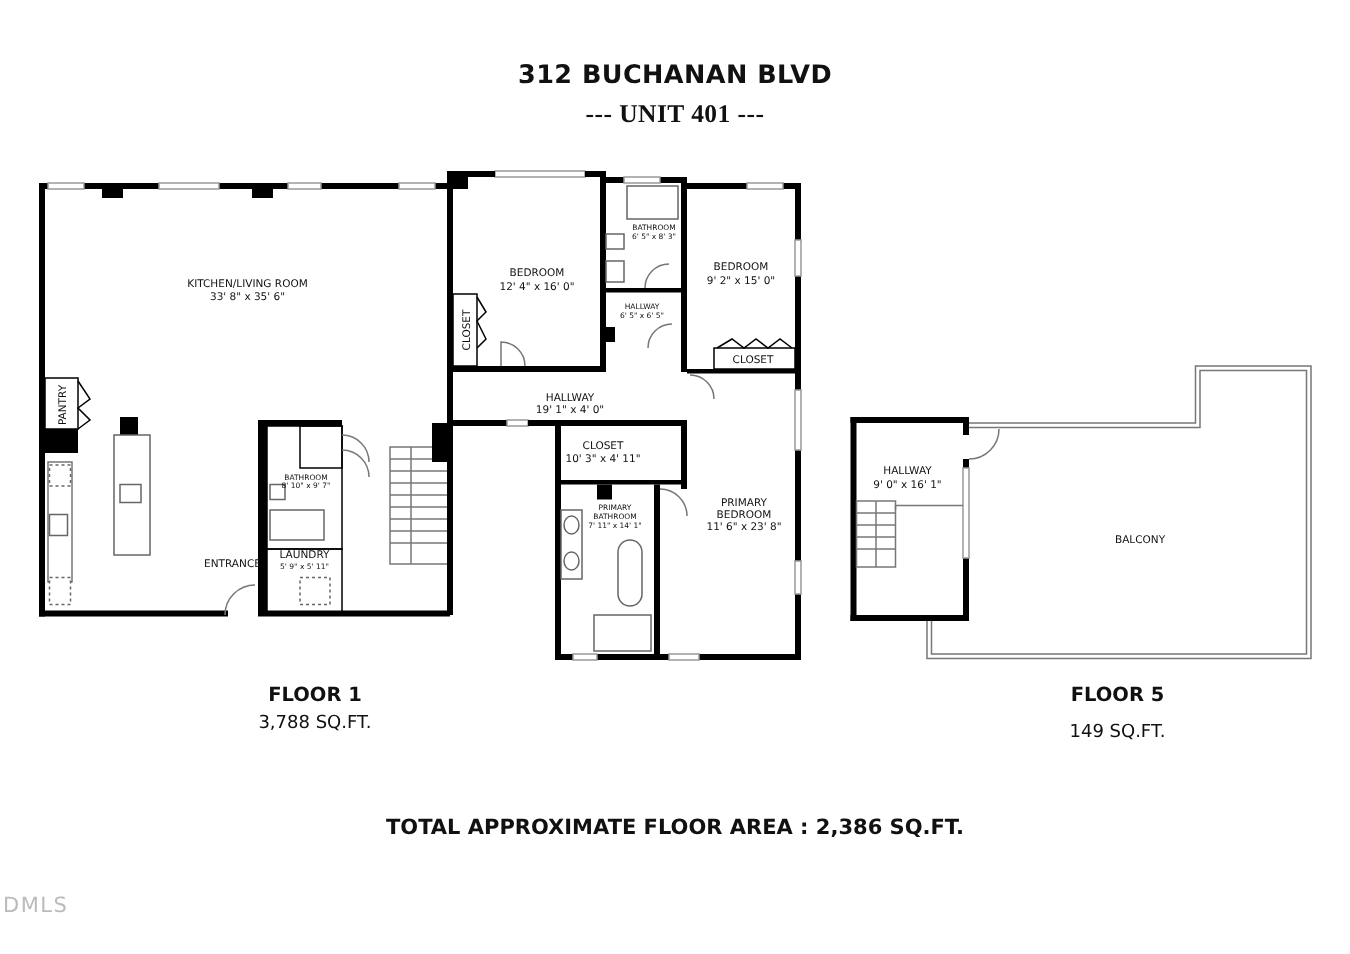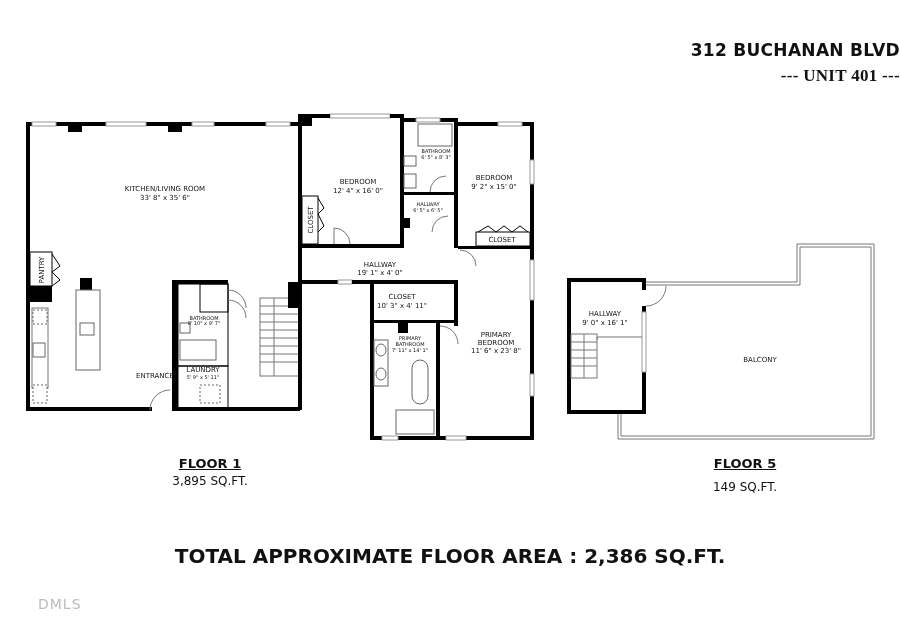--- a/index.html
+++ b/index.html
@@ -1,31 +1,31 @@
 <!DOCTYPE html>
 <html><head>
 <meta charset="utf-8">
 <style>
   html, body { margin: 0; padding: 0; background: #ffffff; }
   body { width: 900px; height: 636px; position: relative; overflow: hidden; font-family: "DejaVu Sans", sans-serif; color: #111; }
-  .title { position: absolute; left: 0; width: 900px; text-align: right; font-weight: bold; font-size: 17px; letter-spacing: 0.3px; }
+  .title { position: absolute; left: 0; width: 900px; text-align: center; font-weight: bold; font-size: 17px; letter-spacing: 0.3px; }
   .t1 { top: 40px; }
   .t2 { top: 66px; font-family: Liberation Serif, serif; }
   svg.plan { position: absolute; left: 0; top: 0; }
   .wall { fill: #000; }
   .thin { stroke: #000; stroke-width: 1; fill: none; }
   .thin-g { stroke: #777; stroke-width: 1; fill: none; }
   .win { fill: #fff; stroke: #999; stroke-width: 1; }
   .fix { fill: #fff; stroke: #666; stroke-width: 1; }
   .lbl { font-family: "DejaVu Sans", sans-serif; font-size: 7px; fill: #111; text-anchor: middle; }
   .lbl-s { font-family: "DejaVu Sans", sans-serif; font-size: 5px; fill: #111; text-anchor: middle; }
-  .floor-name { position: absolute; font-weight: bold; font-size: 13px; text-align: center; width: 160px; text-decoration: underline; }
+  .floor-name { position: absolute; font-weight: bold; font-size: 13px; text-align: center; width: 160px; }
   .floor-area { position: absolute; font-size: 12px; text-align: center; width: 160px; }
-  .total { position: absolute; top: 544px; left: 0; width: 900px; text-align: center; font-weight: bold; font-size: 20px; }
-  .mls { position: absolute; left: 2px; top: 596px; font-size: 14px; color: #bbb; letter-spacing: 1px; font-family: "DejaVu Sans", sans-serif; margin-left: 36px; }
+  .total { position: absolute; top: 544px; left: 0; width: 900px; text-align: center; font-weight: bold; font-size: 14px; }
+  .mls { position: absolute; left: 2px; top: 596px; font-size: 14px; color: #bbb; letter-spacing: 1px; font-family: "DejaVu Sans", sans-serif; }
 </style>
 </head>
 <body>
 
 <div class="title t1">312 BUCHANAN BLVD</div>
 <div class="title t2">--- UNIT 401 ---</div>
 
 <svg class="plan" width="900" height="636" viewBox="0 0 900 636">
 
   <g>
@@ -203,18 +203,18 @@
       <line x1="584" y1="334" x2="584" y2="378"></line>
     </g>
     <polyline class="thin-g" points="597,340 597,337 642,337"></polyline>
   </g>
   <text class="lbl" x="605" y="316">HALLWAY</text>
   <text class="lbl" x="605" y="325">9' 0" x 16' 1"</text>
   <text class="lbl" x="760" y="362">BALCONY</text>
 </svg>
 
 <div class="floor-name" style="left:130px; top:456px;">FLOOR 1</div>
-<div class="floor-area" style="left:130px; top:474px;">3,895 SQ.FT.</div>
+<div class="floor-area" style="left:130px; top:474px;">3,788 SQ.FT.</div>
 <div class="floor-name" style="left:665px; top:456px;">FLOOR 5</div>
 <div class="floor-area" style="left:665px; top:480px;">149 SQ.FT.</div>
 
 <div class="total">TOTAL APPROXIMATE FLOOR AREA : 2,386 SQ.FT.</div>
 <div class="mls">DMLS</div>
 
 </body></html>

